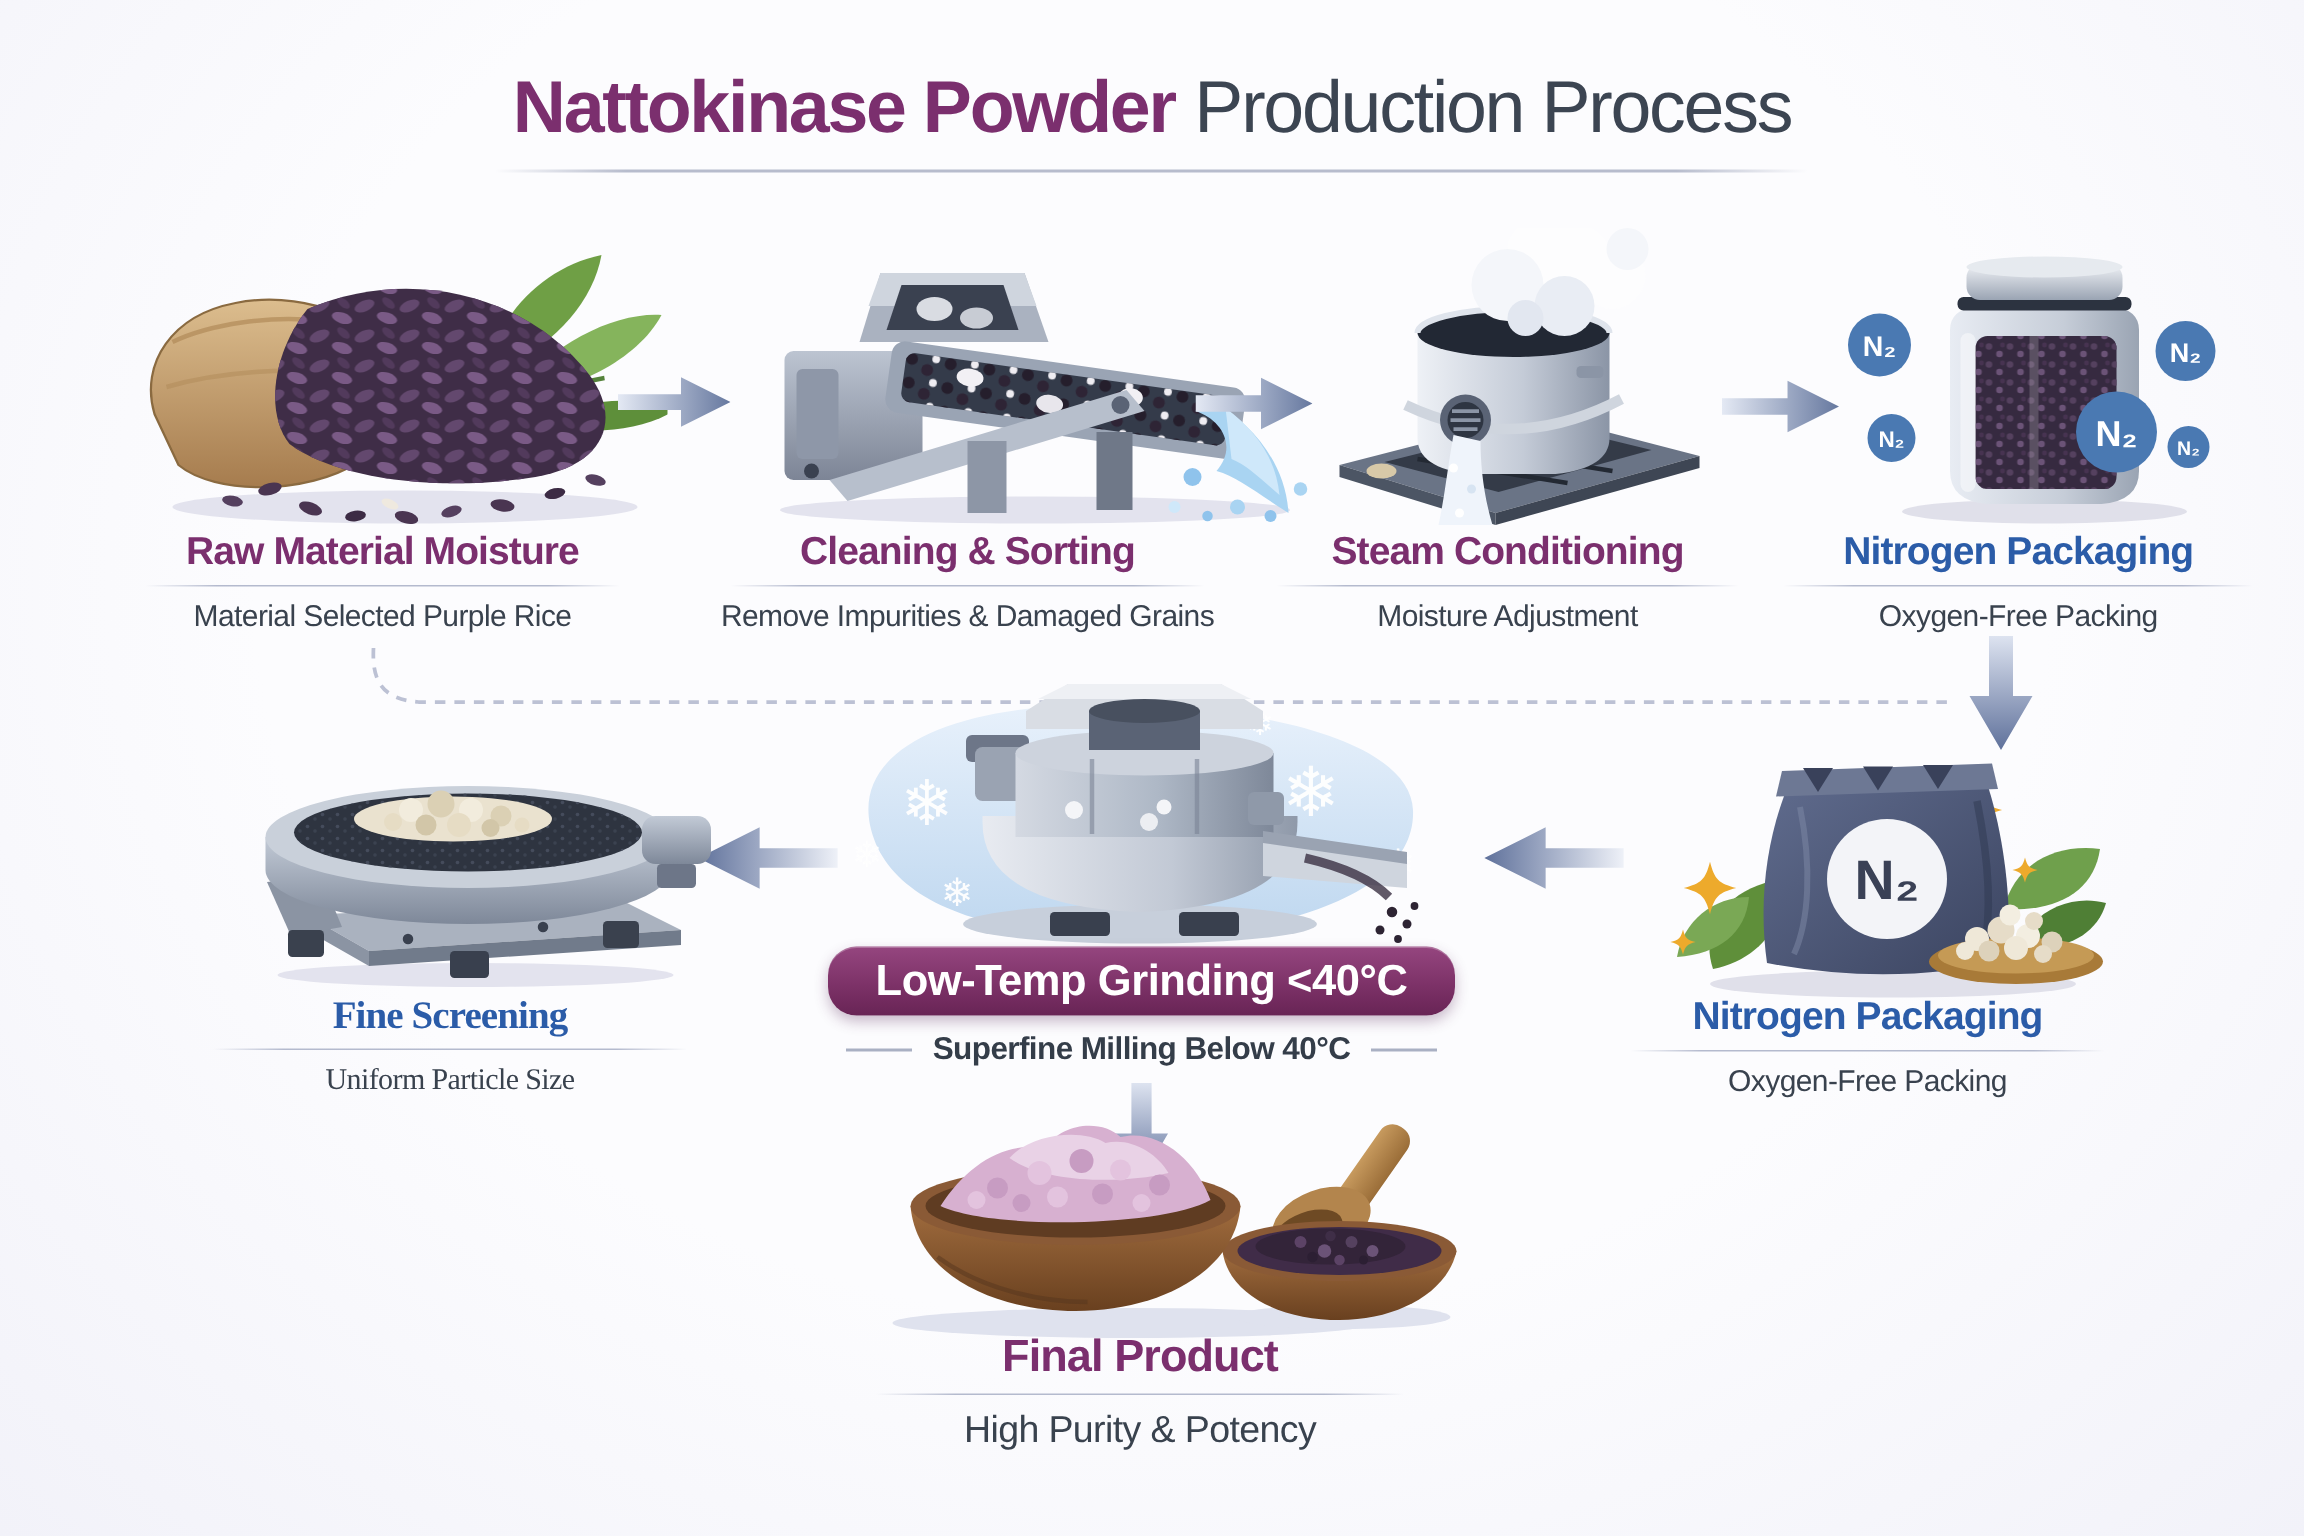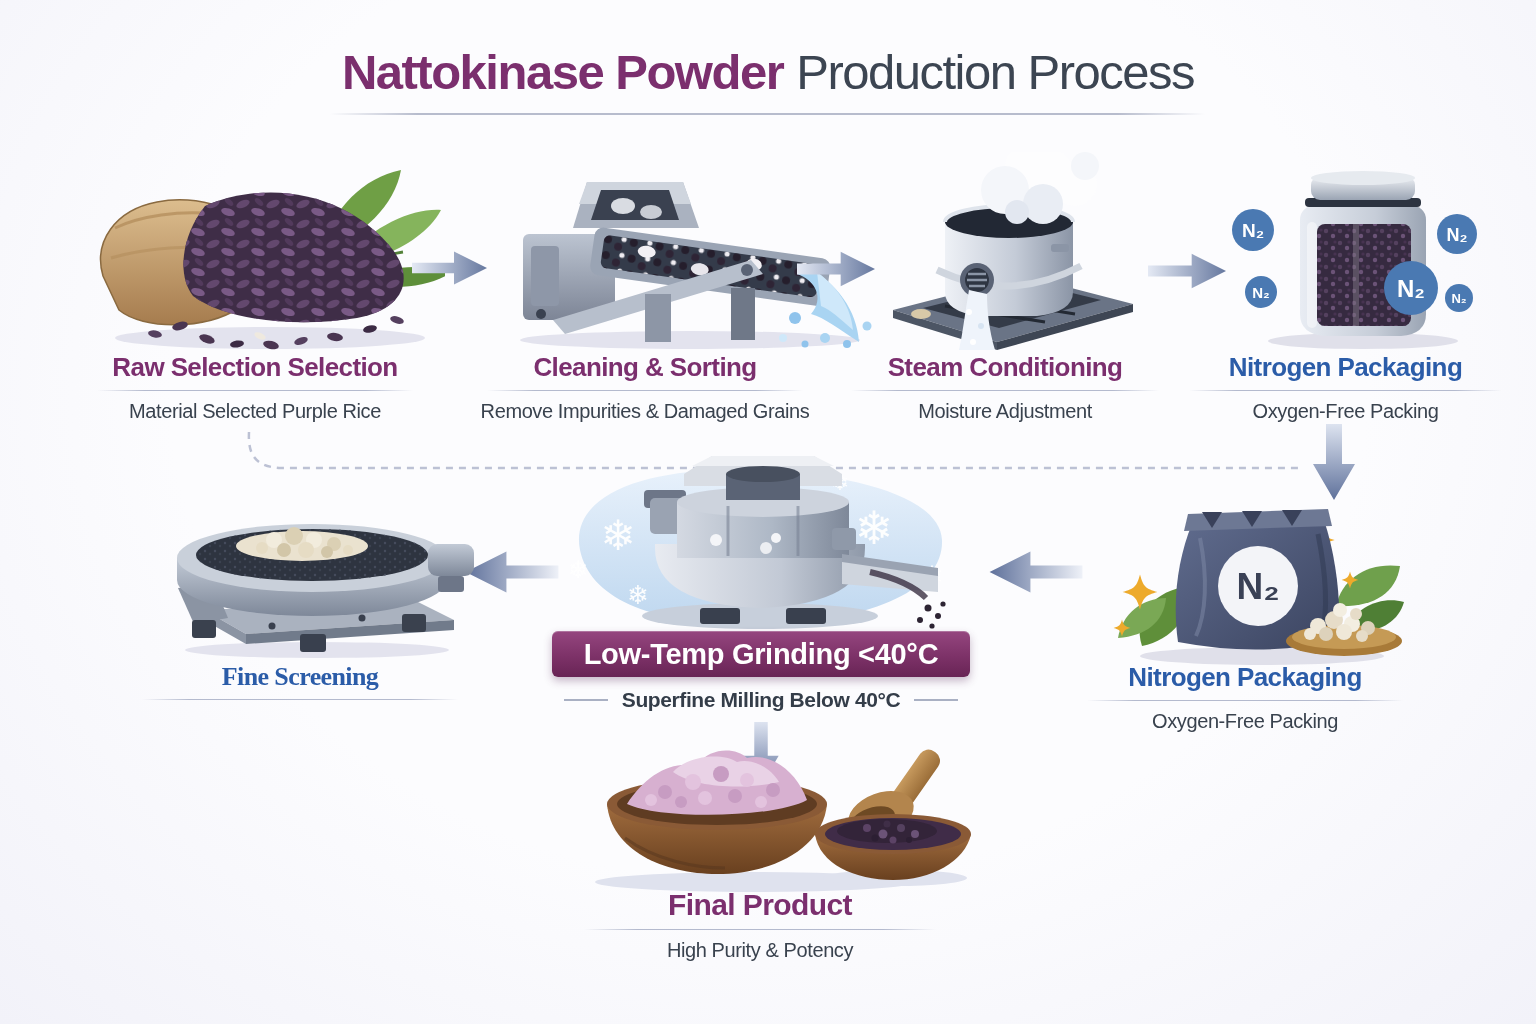--- a/index.html
+++ b/index.html
@@ -13,21 +13,21 @@
   .title-rest{font-weight:500;margin-left:13px;color:#3c4552;}
   .title-rule{top:113px;left:330px;width:875px;height:2px;
               background:linear-gradient(90deg,rgba(160,165,185,0),#b7bccd 10%,#b7bccd 90%,rgba(160,165,185,0));}
   .step-label{text-align:center;}
   .step-title{font-size:26px;font-weight:700;letter-spacing:-0.6px;color:#7b2f6e;white-space:nowrap;}
   .step-title.blue{color:#2b5ca8;}
   .label-rule{height:1px;margin:7px auto 9px;width:88%;
               background:linear-gradient(90deg,rgba(150,160,190,0),#b4bace 15%,#b4bace 85%,rgba(150,160,190,0));}
   .step-sub{font-size:20px;font-weight:500;color:#39424e;letter-spacing:-0.4px;white-space:nowrap;}
   .banner{background:linear-gradient(180deg,#95467f 0%,#7d3268 55%,#682455 100%);
-          border-radius:6px;color:#fff;font-size:29px;font-weight:700;text-align:center;
+          border-radius:19px;color:#fff;font-size:29px;font-weight:700;text-align:center;
           line-height:46px;letter-spacing:-0.3px;
           box-shadow:0 4px 9px rgba(80,30,80,.30), inset 0 1px 0 rgba(255,255,255,.25);}
   .grind-sub{display:flex;align-items:center;justify-content:center;gap:14px;}
   .dash{width:44px;height:2px;background:#a9b0c3;}
   svg{display:block;}
 </style>
 </head>
 <body>
 
 <div class="canvas">
@@ -234,21 +234,21 @@
       <circle cx="232" cy="66" r="20" fill="#4a79b2"></circle>
       <text x="232" y="73" font-size="18">N₂</text>
       <circle cx="186" cy="120" r="27" fill="#4a79b2"></circle>
       <text x="186" y="129" font-size="24">N₂</text>
       <circle cx="234" cy="130" r="14" fill="#4a79b2"></circle>
       <text x="234" y="135" font-size="13">N₂</text>
     </g>
   </svg>
 
   <div class="abs step-label" style="left:75px;top:352px;width:360px;">
-    <div class="step-title">Raw Selection Selection</div>
+    <div class="step-title">Raw Material Moisture</div>
     <div class="label-rule"></div>
     <div class="step-sub">Material Selected Purple Rice</div>
   </div>
   <div class="abs step-label" style="left:830px;top:352px;width:350px;">
     <div class="step-title">Steam Conditioning</div>
     <div class="label-rule"></div>
     <div class="step-sub">Moisture Adjustment</div>
   </div>
   <div class="abs step-label" style="left:465px;top:352px;width:360px;">
     <div class="step-title">Cleaning &amp; Sorting</div>
@@ -443,20 +443,21 @@
     </g>
     <g>
       <rect x="276" y="52" width="46" height="32" rx="9" fill="url(#sg1)"></rect>
       <rect x="286" y="84" width="26" height="16" rx="3" fill="#6d7688"></rect>
     </g>
   </svg>
 
   <div class="abs step-label" style="left:120px;top:662px;width:360px;font-family:Liberation Serif, serif;">
     <div class="step-title blue">Fine Screening</div>
     <div class="label-rule"></div>
+    <div class="step-sub">Uniform Particle Size</div>
   </div>
 
   <div class="abs banner" style="left:552px;top:631px;width:418px;height:46px;">Low-Temp Grinding &lt;40°C</div>
   <div class="abs grind-sub" style="left:540px;top:688px;width:442px;text-align:center;">
     <span class="dash"></span>
     <span class="step-sub" style="font-size:21px;font-weight:700;color:#343d49;">Superfine Milling Below 40°C</span>
     <span class="dash"></span>
   </div>
 
   <div class="abs step-label" style="left:1065px;top:662px;width:360px;">
@@ -525,16 +526,16 @@
       <circle cx="160" cy="54" r="7" fill="#c79cc2"></circle>
         <circle cx="186" cy="60" r="6" fill="#e3c3de"></circle>
       <circle cx="106" cy="60" r="6" fill="#c79cc2"></circle>
         <circle cx="76" cy="58" r="6" fill="#e3c3de"></circle>
     </g>
   </svg>
 
   <div class="abs step-label" style="left:560px;top:888px;width:400px;">
     <div class="step-title" style="font-size:30px;">Final Product</div>
     <div class="label-rule"></div>
-    <div class="step-sub" style="font-size:20px;">High Purity &amp; Potency</div>
+    <div class="step-sub" style="font-size:25px;">High Purity &amp; Potency</div>
   </div>
 
 </div>
 
 </body></html>

